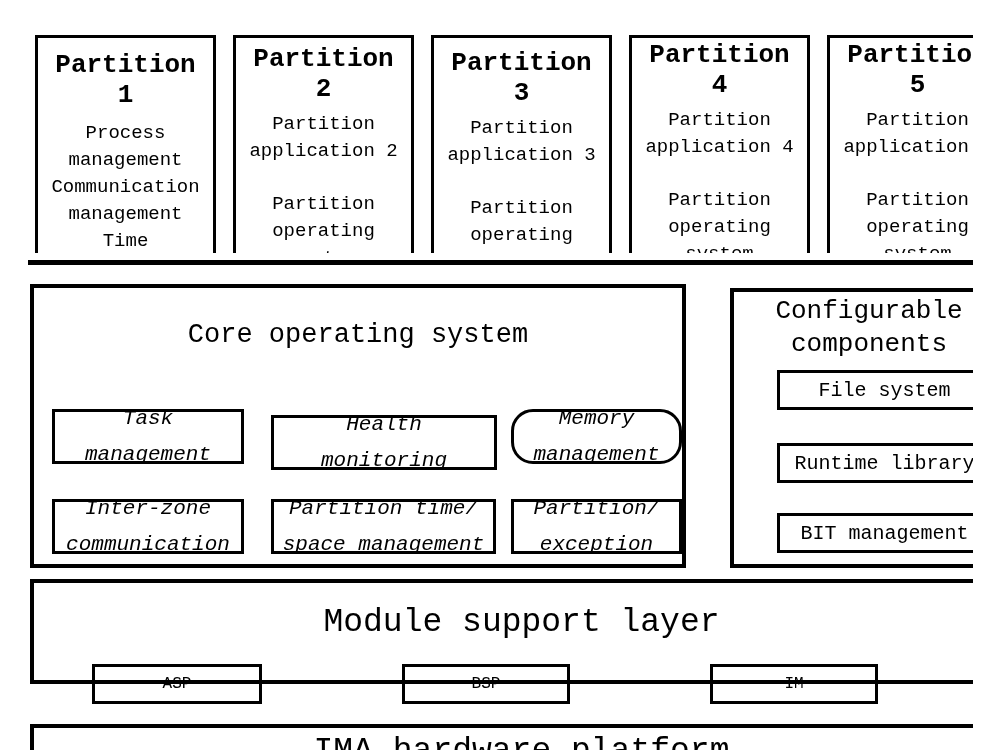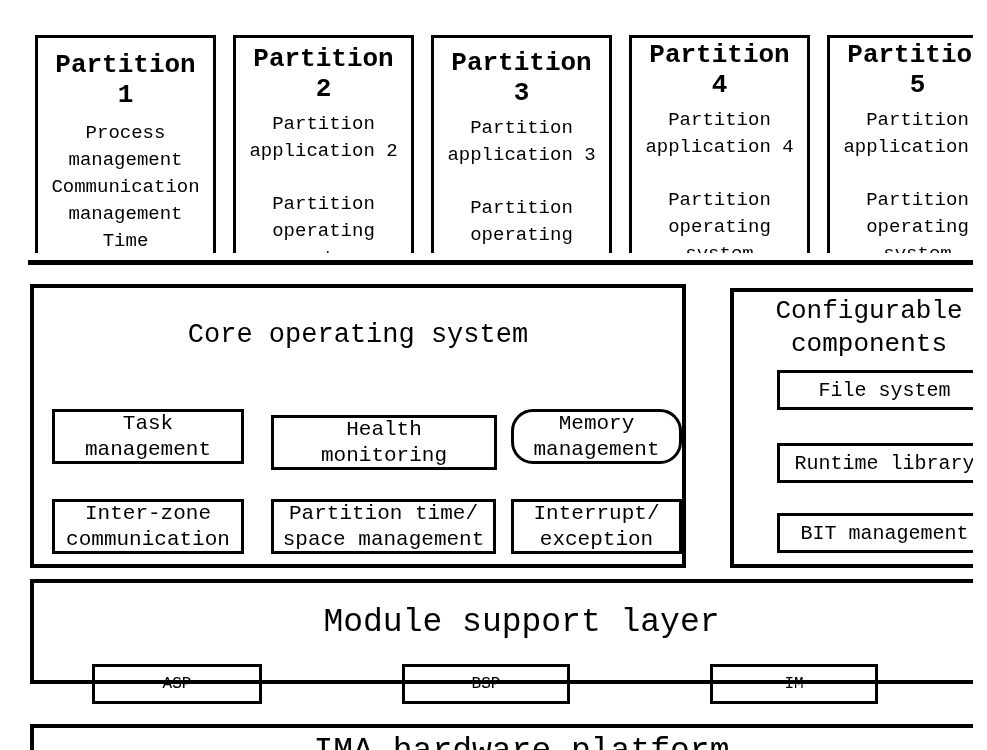--- a/index.html
+++ b/index.html
@@ -64,22 +64,23 @@
     line-height: 31px;
   }
   .module-box {
     position: absolute;
     border: 3px solid #000;
     display: flex;
     align-items: center;
     justify-content: center;
     text-align: center;
     font-size: 21px;
-    line-height: 26px;
-    white-space: pre-line;
+    line-height: 36px;
+    white-space: pre-line;
+    font-style: italic;
   }
   .core-box-0 { left: 11px;  top: 114px; width: 192px; height: 55px; }
   .core-box-1 { left: 230px; top: 120px; width: 226px; height: 55px; }
   .core-box-2 { left: 470px; top: 114px; width: 171px; height: 55px; border-radius: 22px; }
   .core-box-3 { left: 11px;  top: 204px; width: 192px; height: 55px; }
   .core-box-4 { left: 230px; top: 204px; width: 225px; height: 55px; }
   .core-box-5 { left: 470px; top: 204px; width: 171px; height: 55px; }
 
   
   .configurable {
@@ -207,21 +208,21 @@
     <div class="module-box core-box-0">Task
 management</div>
     <div class="module-box core-box-1">Health
 monitoring</div>
     <div class="module-box core-box-2">Memory
 management</div>
     <div class="module-box core-box-3">Inter-zone
 communication</div>
     <div class="module-box core-box-4">Partition time/
 space management</div>
-    <div class="module-box core-box-5">Interrupt/
+    <div class="module-box core-box-5">Partition/
 exception</div>
   </div>
 
   <div class="configurable">
     <div class="configurable-title">Configurable
 components</div>
     <div class="component-box config-box-0">File system</div>
     <div class="component-box config-box-1">Runtime library</div>
     <div class="component-box config-box-2">BIT management</div>
   </div>

